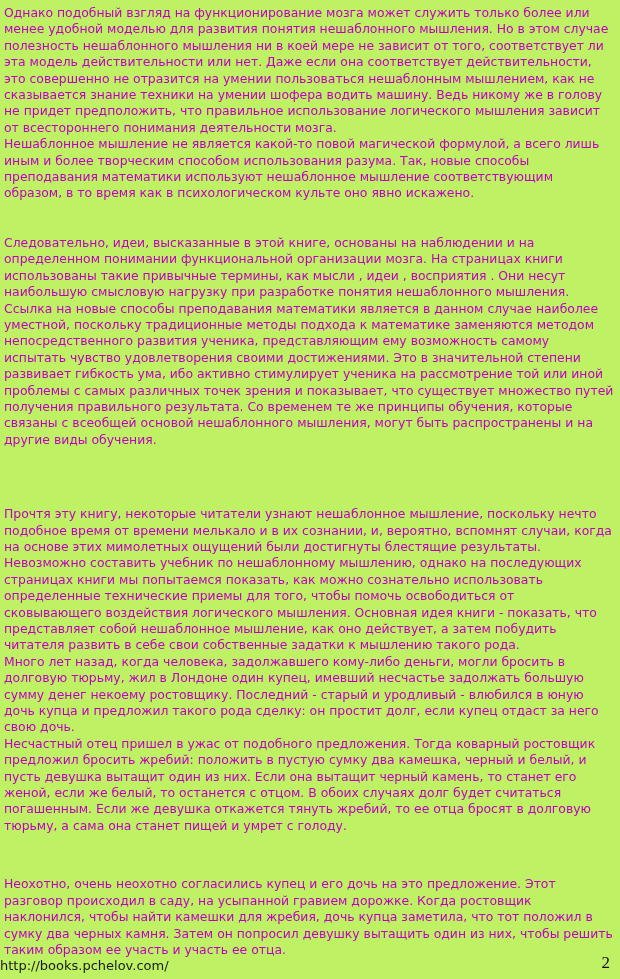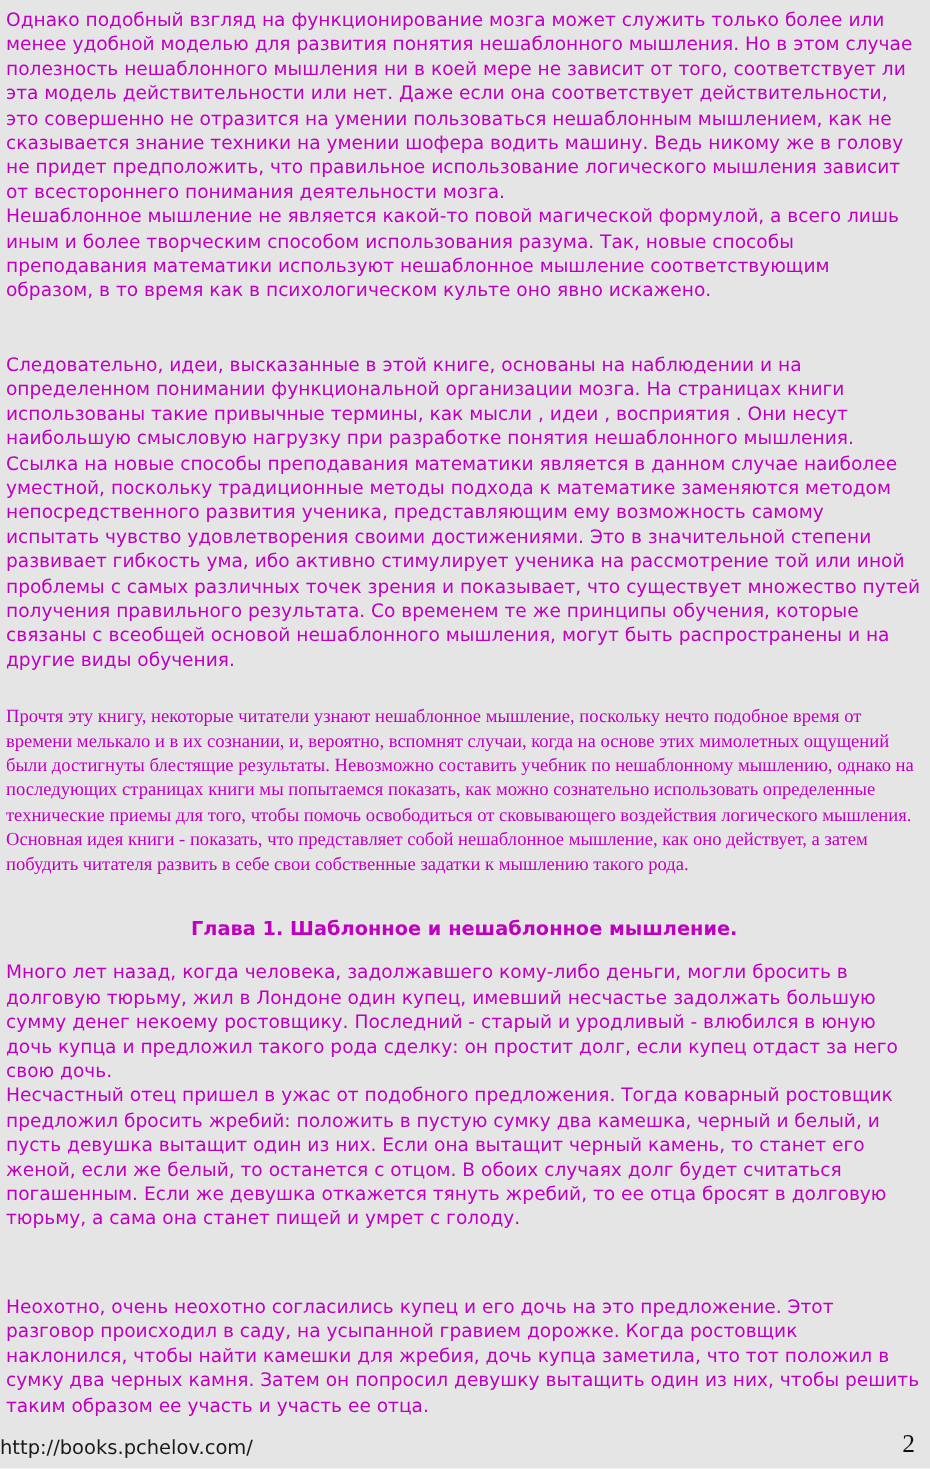--- a/index.html
+++ b/index.html
@@ -1,31 +1,31 @@
 <!DOCTYPE html>
 <html><head>
 <meta charset="utf-8">
 <style>
   * { box-sizing: border-box; }
   html, body { margin: 0; padding: 0; background: #ffffff; }
   .page {
     position: relative;
     width: 620px;
     height: 979px;
-    background: #e5e5e5;
+    background: #bef264;
     font-family: "DejaVu Sans", sans-serif;
     color: #c000c0;
     font-size: 12.4px;
     line-height: 16.4px;
     padding: 5px 5px 0 4px;
     overflow: hidden;
   }
   .para { margin: 0; text-align: left; }
   .mt-2l { margin-top: 33px; }   
-  .mt-3l { margin-top: 21px; font-family: Liberation Serif, serif; }   
+  .mt-3l { margin-top: 58px; }   
   .mt-p8 { margin-top: 42px; }
   .chapter-heading {
     margin: 28px 0 12px 0;
     text-align: center;
     font-size: 12.9px;
     font-weight: bold;
     color: #c000c0;
   }
   .footer-url {
     position: absolute;
@@ -53,21 +53,20 @@
   <p class="para">Однако подобный взгляд на функционирование мозга может служить только более или менее удобной моделью для развития понятия нешаблонного мышления. Но в этом случае полезность нешаблонного мышления ни в коей мере не зависит от того, соответствует ли эта модель действительности или нет. Даже если она соответствует действительности, это совершенно не отразится на умении пользоваться нешаблонным мышлением, как не сказывается знание техники на умении шофера водить машину. Ведь никому же в голову не придет предположить, что правильное использование логического мышления зависит от всестороннего понимания деятельности мозга.</p>
 
   <p class="para">Нешаблонное мышление не является какой-то повой магической формулой, а всего лишь иным и более творческим способом использования разума. Так, новые способы преподавания математики используют нешаблонное мышление соответствующим образом, в то время как в психологическом культе оно явно искажено.</p>
 
   <p class="para mt-2l">Следовательно, идеи, высказанные в этой книге, основаны на наблюдении и на определенном понимании функциональной организации мозга. На страницах книги использованы такие привычные термины, как мысли , идеи , восприятия . Они несут наибольшую смысловую нагрузку при разработке понятия нешаблонного мышления.</p>
 
   <p class="para">Ссылка на новые способы преподавания математики является в данном случае наиболее уместной, поскольку традиционные методы подхода к математике заменяются методом непосредственного развития ученика, представляющим ему возможность самому испытать чувство удовлетворения своими достижениями. Это в значительной степени развивает гибкость ума, ибо активно стимулирует ученика на рассмотрение той или иной проблемы с самых различных точек зрения и показывает, что существует множество путей получения правильного результата. Со временем те же принципы обучения, которые связаны с всеобщей основой нешаблонного мышления, могут быть распространены и на другие виды обучения.</p>
 
   <p class="para mt-3l">Прочтя эту книгу, некоторые читатели узнают нешаблонное мышление, поскольку нечто подобное время от времени мелькало и в их сознании, и, вероятно, вспомнят случаи, когда на основе этих мимолетных ощущений были достигнуты блестящие результаты. Невозможно составить учебник по нешаблонному мышлению, однако на последующих страницах книги мы попытаемся показать, как можно сознательно использовать определенные технические приемы для того, чтобы помочь освободиться от сковывающего воздействия логического мышления. Основная идея книги - показать, что представляет собой нешаблонное мышление, как оно действует, а затем побудить читателя развить в себе свои собственные задатки к мышлению такого рода.</p>
 
-  <h2 class="chapter-heading">Глава 1. Шаблонное и нешаблонное мышление.</h2>
 
   <p class="para">Много лет назад, когда человека, задолжавшего кому-либо деньги, могли бросить в долговую тюрьму, жил в Лондоне один купец, имевший несчастье задолжать большую сумму денег некоему ростовщику. Последний - старый и уродливый - влюбился в юную дочь купца и предложил такого рода сделку: он простит долг, если купец отдаст за него свою дочь.</p>
 
   <p class="para">Несчастный отец пришел в ужас от подобного предложения. Тогда коварный ростовщик предложил бросить жребий: положить в пустую сумку два камешка, черный и белый, и пусть девушка вытащит один из них. Если она вытащит черный камень, то станет его женой, если же белый, то останется с отцом. В обоих случаях долг будет считаться погашенным. Если же девушка откажется тянуть жребий, то ее отца бросят в долговую тюрьму, а сама она станет пищей и умрет с голоду.</p>
 
   <p class="para mt-p8">Неохотно, очень неохотно согласились купец и его дочь на это предложение. Этот разговор происходил в саду, на усыпанной гравием дорожке. Когда ростовщик наклонился, чтобы найти камешки для жребия, дочь купца заметила, что тот положил в сумку два черных камня. Затем он попросил девушку вытащить один из них, чтобы решить таким образом ее участь и участь ее отца.</p>
 
   <span class="footer-url">http://books.pchelov.com/</span>
   <span class="page-number">2</span>
 

